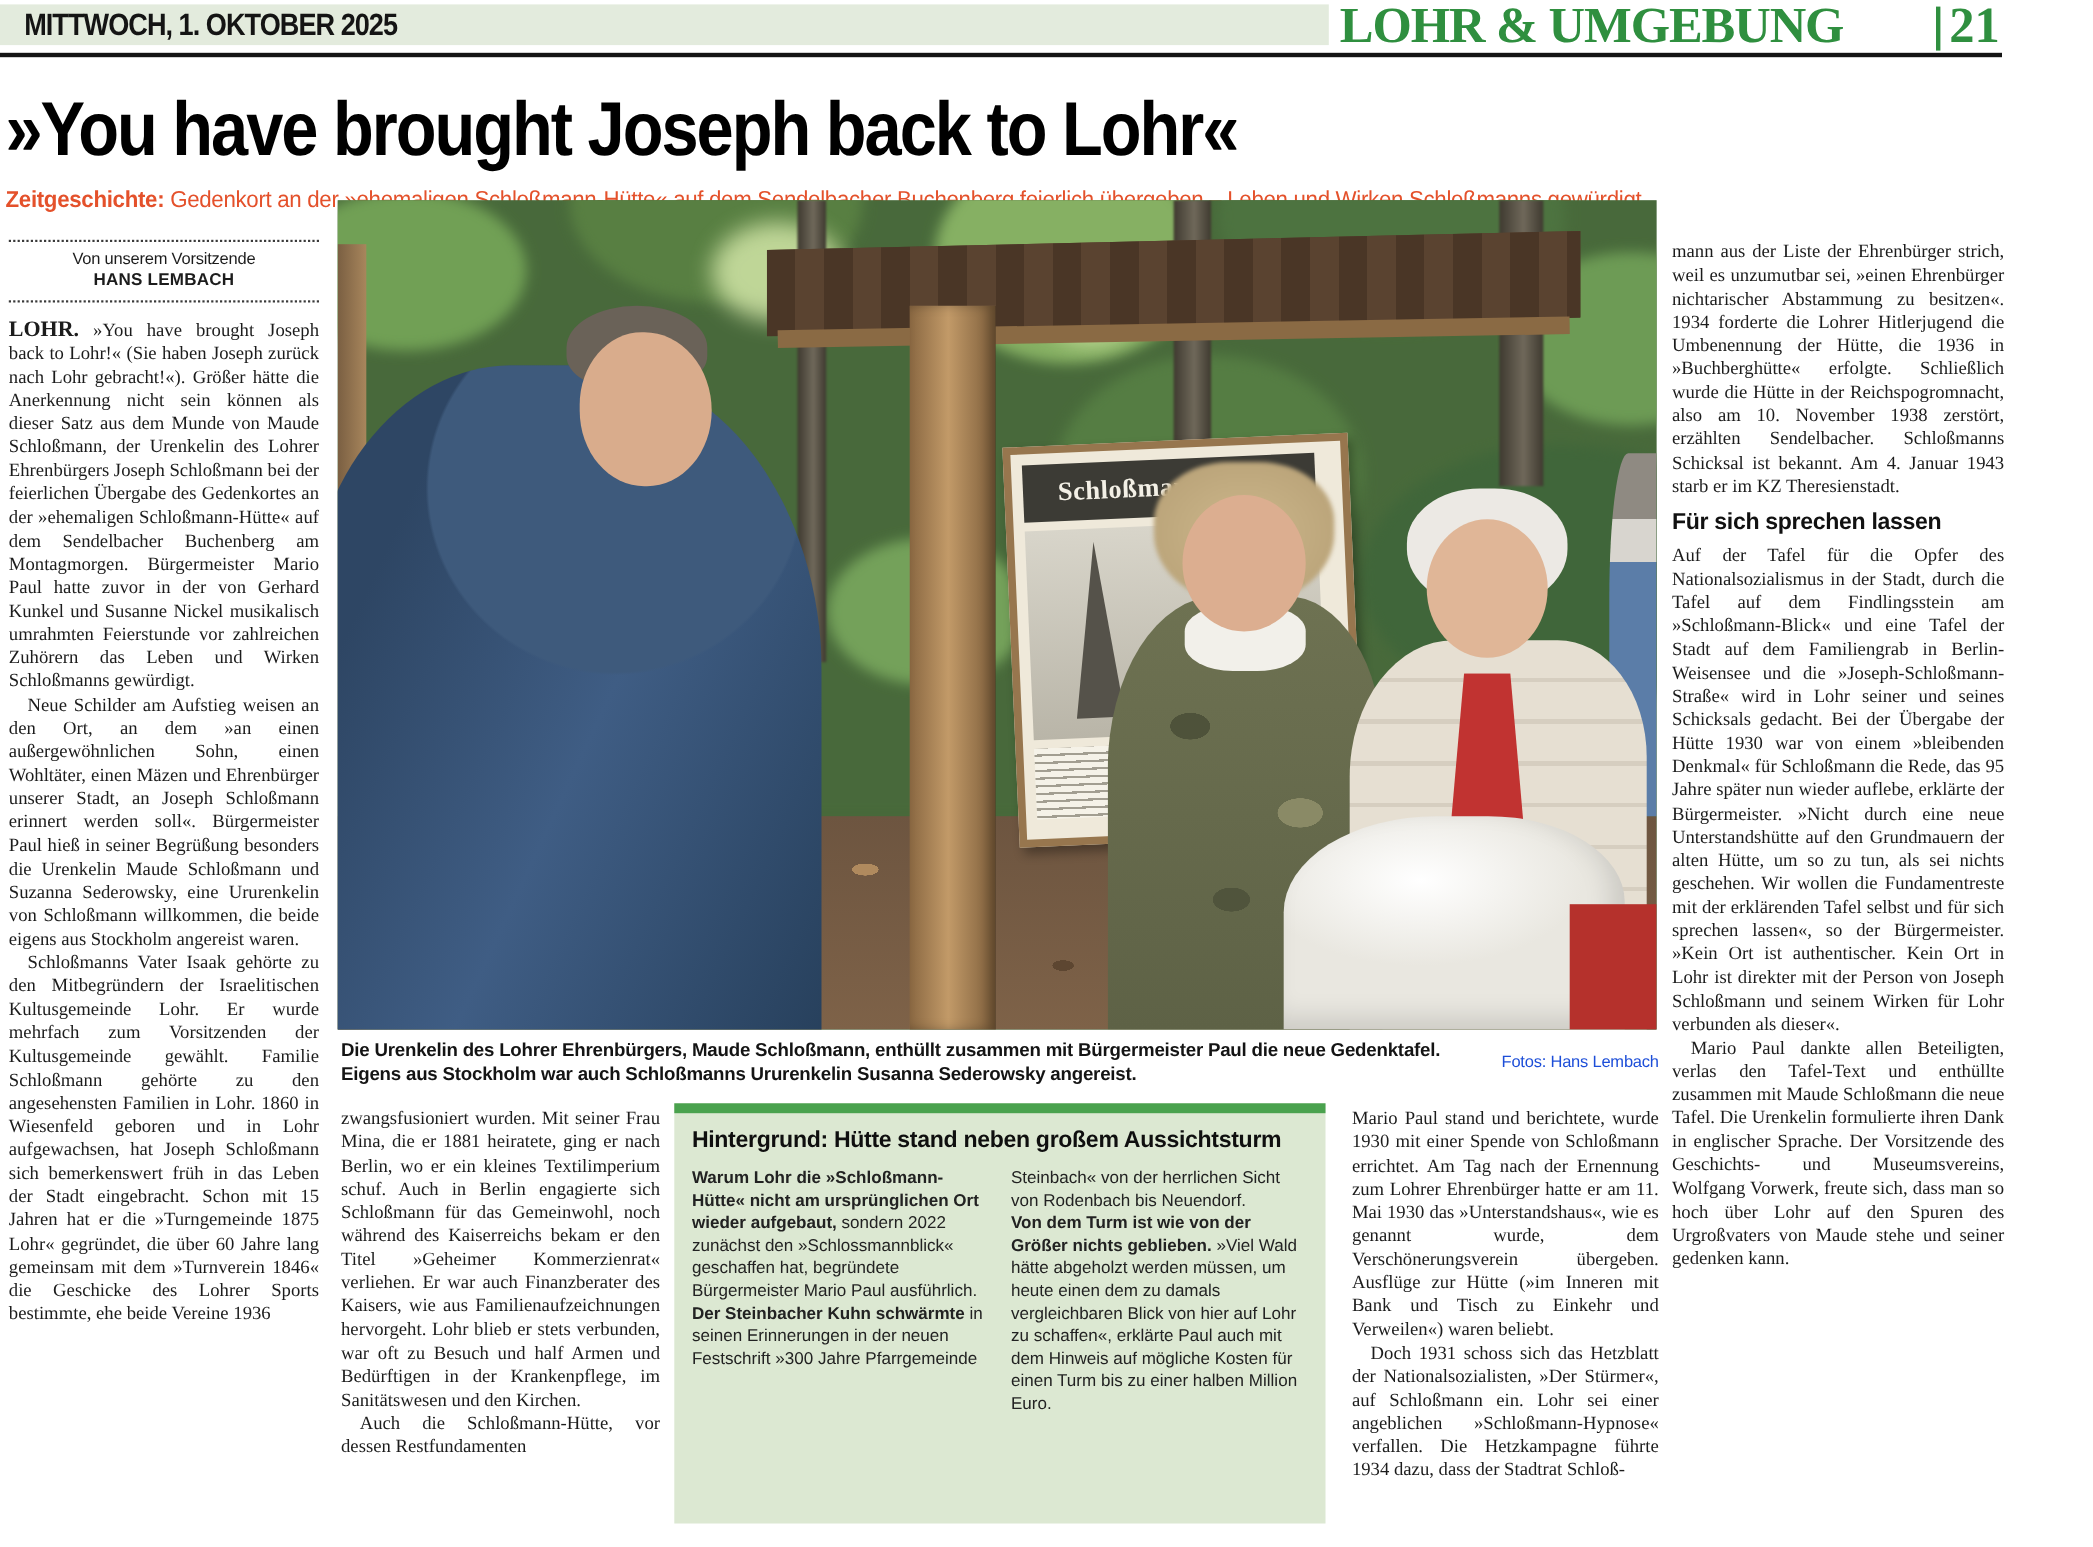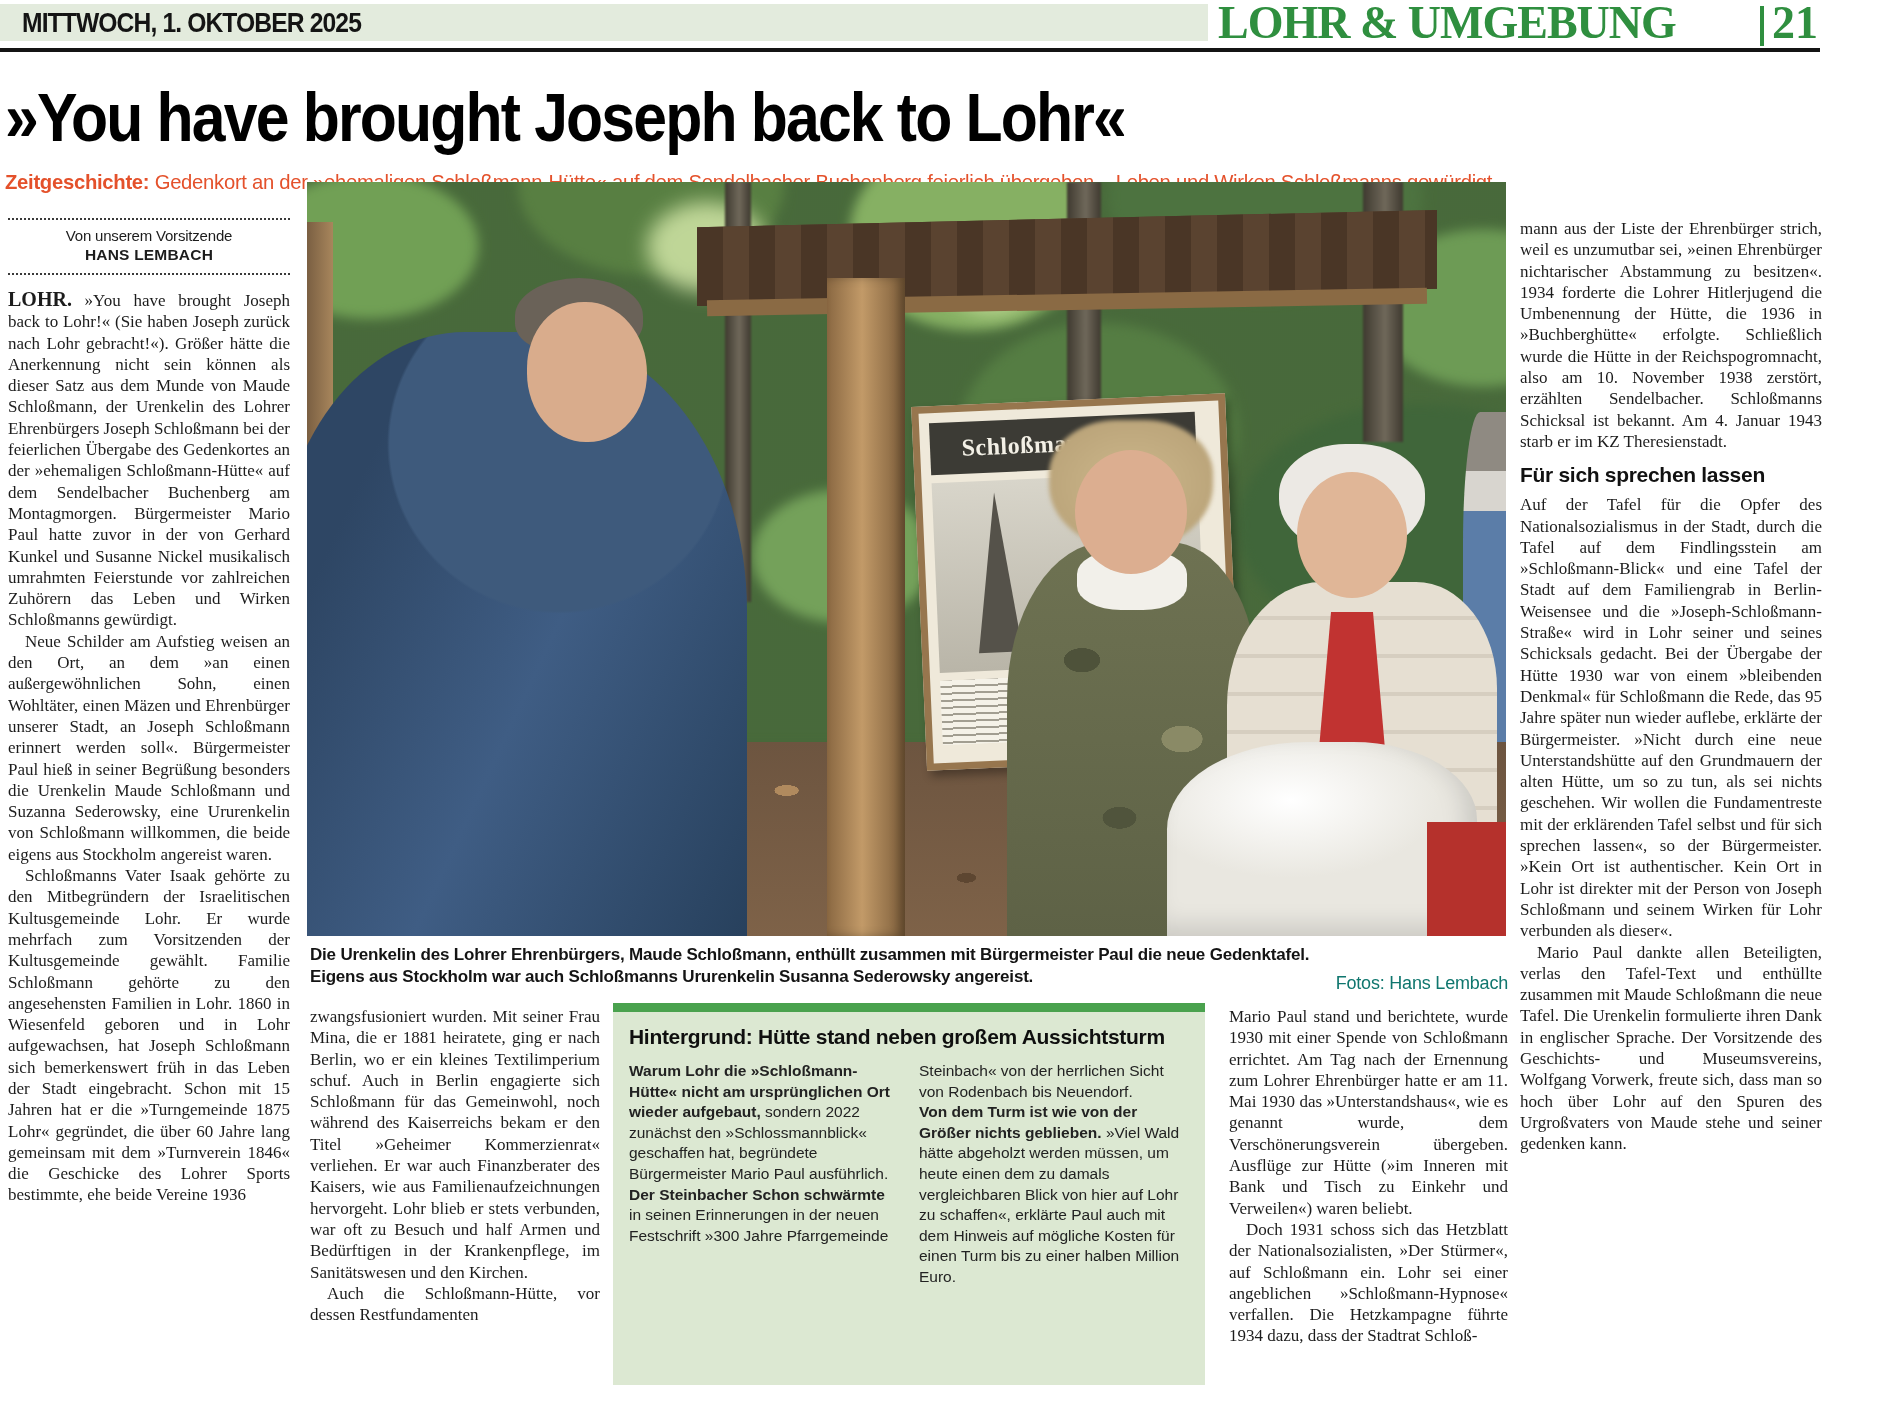--- a/index.html
+++ b/index.html
@@ -115,21 +115,21 @@
   .cloth{left:860px;top:560px;width:310px;height:194px;background:
       radial-gradient(60% 50% at 40% 30%,#ffffff,#e9e7e0 80%);border-radius:45% 40% 0 0;
       box-shadow:inset -12px -10px 24px #00000022;}
   .tafel-red{left:1120px;top:640px;width:79px;height:114px;background:#b5312c;}
   .bystander{left:1156px;top:230px;width:43px;height:330px;background:
       linear-gradient(#8f8a82 0 18%,#d8d5cf 18% 30%,#5b7da8 30% 100%);border-radius:40% 0 0 0;}
 
   
   .caption{left:310px;top:944px;width:1198px;font:bold 17px/22px "Liberation Sans",sans-serif;
       letter-spacing:-.2px;color:#141414;}
-  .caption .credit{float:right;font-weight:normal;font-size:18px;color:#0f766e;margin-top:28px;}
+  .caption .credit{float:right;font-weight:normal;font-size:15px;color:#1d4ed8;margin-top:11px;}
 
   
   .infobox{left:613px;top:1003px;width:592px;height:382px;background:#dce8d2;}
   .infobox .bar{position:absolute;left:0;top:0;width:100%;height:9px;background:#4aa24e;}
   .infobox .title{position:absolute;left:16px;top:22px;width:560px;
       font:bold 21px/24px "Liberation Sans",sans-serif;letter-spacing:-.3px;color:#0f0f0f;}
   .ib-col{position:absolute;top:58px;width:268px;font:15.5px/20.6px "Liberation Sans",sans-serif;
       color:#222;text-align:left;}
   .ib-col p{margin:0;}
   .ib-a{left:16px;} .ib-b{left:306px;}
@@ -202,21 +202,21 @@
 <div class="abs serifcol col2">
   <p>zwangsfusioniert wurden. Mit seiner Frau Mina, die er 1881 heiratete, ging er nach Berlin, wo er ein kleines Textilimperium schuf. Auch in Berlin engagierte sich Schloßmann für das Gemeinwohl, noch während des Kaiserreichs bekam er den Titel »Geheimer Kommerzienrat« verliehen. Er war auch Finanzberater des Kaisers, wie aus Familienaufzeichnungen hervorgeht. Lohr blieb er stets verbunden, war oft zu Besuch und half Armen und Bedürftigen in der Krankenpflege, im Sanitätswesen und den Kirchen.</p>
   <p class="ind">Auch die Schloßmann-Hütte, vor dessen Restfundamenten</p>
 </div>
 
 <div class="abs infobox">
   <div class="bar"></div>
   <div class="title">Hintergrund: Hütte stand neben großem Aussichtsturm</div>
   <div class="ib-col ib-a">
     <p><b>Warum Lohr die »Schloßmann-Hütte« nicht am ursprünglichen Ort wieder aufgebaut,</b><span> sondern 2022 zunächst den »Schlossmannblick« geschaffen hat, begründete Bürgermeister Mario Paul ausführlich.</span></p>
-    <p><b>Der Steinbacher Schon schwärmte</b><span> in seinen Erinnerungen in der neuen Festschrift »300 Jahre Pfarrgemeinde</span></p>
+    <p><b>Der Steinbacher Kuhn schwärmte</b><span> in seinen Erinnerungen in der neuen Festschrift »300 Jahre Pfarrgemeinde</span></p>
   </div>
   <div class="ib-col ib-b">
     <p>Steinbach« von der herrlichen Sicht von Rodenbach bis Neuendorf.</p>
     <p><b>Von dem Turm ist wie von der Größer nichts geblieben.</b><span> »Viel Wald hätte abgeholzt werden müssen, um heute einen dem zu damals vergleichbaren Blick von hier auf Lohr zu schaffen«, erklärte Paul auch mit dem Hinweis auf mögliche Kosten für einen Turm bis zu einer halben Million Euro.</span></p>
   </div>
 </div>
 
 <div class="abs serifcol col6">
   <p>Mario Paul stand und berichtete, wurde 1930 mit einer Spende von Schloßmann errichtet. Am Tag nach der Ernennung zum Lohrer Ehrenbürger hatte er am 11. Mai 1930 das »Unterstandshaus«, wie es genannt wurde, dem Verschönerungsverein übergeben. Ausflüge zur Hütte (»im Inneren mit Bank und Tisch zu Einkehr und Verweilen«) waren beliebt.</p>
   <p class="ind">Doch 1931 schoss sich das Hetzblatt der Nationalsozialisten, »Der Stürmer«, auf Schloßmann ein. Lohr sei einer angeblichen »Schloßmann-Hypnose« verfallen. Die Hetzkampagne führte 1934 dazu, dass der Stadtrat Schloß-</p>

